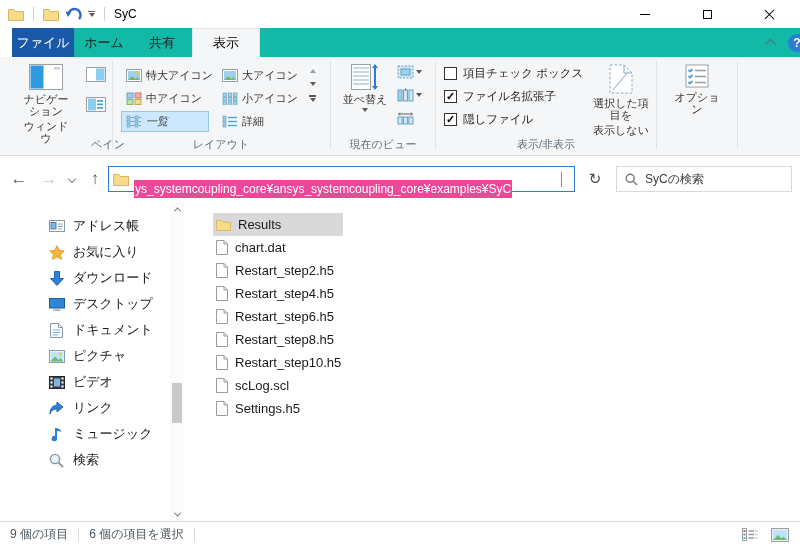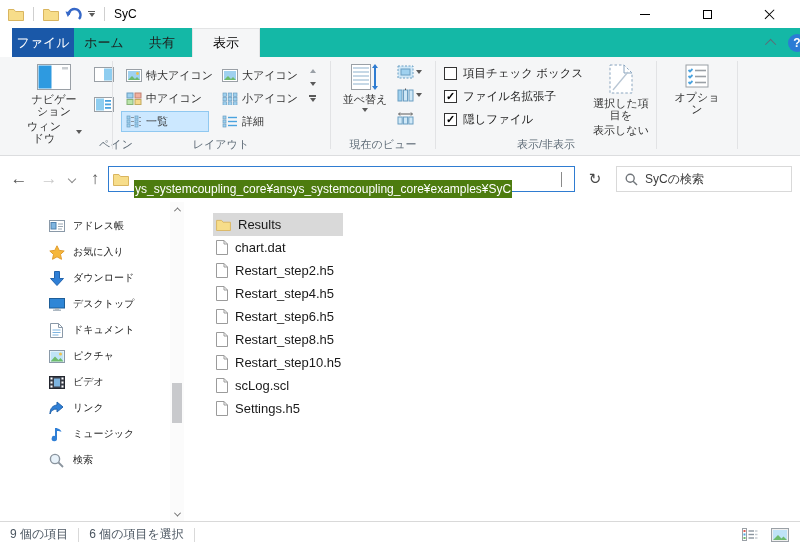--- a/index.html
+++ b/index.html
@@ -57,29 +57,29 @@
   
   .cb-row { position:absolute; display:flex; align-items:center; gap:6px; font-size:11.5px; color:#1e1e1e; }
   .cb-box { width:13px; height:13px; background:#fff; border:1px solid #333; display:flex; align-items:center; justify-content:center; font-size:11px; color:#000; font-weight:bold; line-height:1; }
 
   
   #navbar { left:0; top:156px; width:800px; height:46px; background:#fff; }
   .nav-arrow { position:absolute; top:0; height:46px; display:flex; align-items:center; justify-content:center; font-size:17px; color:#5a5a5a; }
   .nav-arrow.disabled { color:#c9c9c9; }
   .chev-dn-sm { width:6px;height:6px;border-right:1.4px solid #8a8a8a;border-bottom:1.4px solid #8a8a8a;transform:rotate(45deg); }
   #addressbar { position:absolute; left:108px; top:10px; width:467px; height:26px; background:#fff; border:1px solid #2f7cd1; display:flex; align-items:center; padding:0 4px; }
-  .addr-text { background:#4d7c0f; color:#fff; font-size:12px; white-space:nowrap; overflow:hidden; max-width:400px; padding:2px 1px; margin-left:5px;margin-top:20px; }
+  .addr-text { background:#ec4899; color:#fff; font-size:12px; white-space:nowrap; overflow:hidden; max-width:400px; padding:2px 1px; margin-left:5px;margin-top:20px; }
   .addr-chev { margin-left:auto; padding:0 8px; }
   #refresh-btn { position:absolute; left:582px; top:10px; width:26px; height:26px; display:flex; align-items:center; justify-content:center; font-size:15px; color:#4a4a4a; }
   #searchbox { position:absolute; left:616px; top:10px; width:176px; height:26px; border:1px solid #d9d9d9; background:#fff; display:flex; align-items:center; gap:7px; padding:0 8px; font-size:12px; color:#3c3c3c; }
 
   
   #main { left:0; top:202px; width:800px; height:319px; background:#fff; }
   #sidebar { position:absolute; left:0; top:0; width:170px; height:319px; padding-top:11px; overflow:hidden; }
-  .side-item { height:26px; display:flex; align-items:center; gap:8px; padding-left:48px; font-size:10px; color:#1a1a1a; white-space:nowrap; }
+  .side-item { height:26px; display:flex; align-items:center; gap:8px; padding-left:48px; font-size:13px; color:#1a1a1a; white-space:nowrap; }
   .side-item.root { padding-left:30px; }
   .side-item.selected { background:#d9d9d9; }
   .side-ico { width:17px; height:16px; flex:0 0 17px; display:flex; align-items:center; justify-content:center; }
 
   #side-scroll { position:absolute; left:170px; top:0; width:14px; height:319px; background:#fbfbfb; }
   .scroll-arrow { position:absolute; left:0; width:14px; height:14px; display:flex; align-items:center; justify-content:center; }
   .sthumb { position:absolute; left:2px; top:181px; width:10px; height:40px; background:#c8c9cc; }
   .chev-up-ss { width:5px;height:5px;border-left:1.3px solid #6a6a6a;border-top:1.3px solid #6a6a6a;transform:rotate(45deg) translate(1px,1px); }
   .chev-dn-ss { width:5px;height:5px;border-right:1.3px solid #6a6a6a;border-bottom:1.3px solid #6a6a6a;transform:rotate(45deg) translate(-1px,-1px); }
 
@@ -143,29 +143,29 @@
   <div class="tab tab-plain" style="left:122px;width:56px;">共有</div>
   <div class="tab tab-active" style="left:180px;width:68px;">表示</div>
   <div class="tabrow-right">
     <span class="chev-up"></span>
     <span class="help-circle">?</span>
   </div>
 </div>
 
 <div id="ribbon" class="abs">
 
-  <div class="rgroup" style="left:16px;width:112px;padding-left:44px;">
+  <div class="rgroup" style="left:8px;width:112px;padding-left:44px;">
     <div class="bigbtn" style="left:10px;top:7px;width:56px;">
       <svg width="34" height="26" viewBox="0 0 34 26">
           <rect x="0.5" y="0.5" width="33" height="25" fill="#fff" stroke="#9aa0a6"></rect>
           <rect x="1.5" y="1.5" width="13" height="23" fill="#2e9ae0"></rect>
           <rect x="25" y="3" width="6" height="2.5" fill="#c9cdd1"></rect>
         </svg>
       <span class="rbtn-label">ナビゲーション</span>
-      <span class="rbtn-label" style="display:flex;align-items:center;gap:14px;">
+      <span class="rbtn-label" style="display:flex;align-items:center;gap:14px;flex-direction:column;">
         <span>ウィンドウ</span>
         <span class="tri-down"></span>
       </span>
     </div>
     <div class="smallbtn" style="left:78px;top:10px;">
       <svg width="20" height="15" viewBox="0 0 20 15">
           <rect x="0.5" y="0.5" width="19" height="14" fill="#fff" stroke="#9aa0a6"></rect>
           <rect x="10" y="1.5" width="8.5" height="12" fill="#8ecdf0"></rect>
         </svg>
     </div>
@@ -218,21 +218,21 @@
             <rect x="1" y="5.4" width="3.6" height="3.4"></rect>
             <rect x="6.2" y="5.4" width="3.6" height="3.4"></rect>
             <rect x="11.4" y="5.4" width="3.6" height="3.4"></rect>
             <rect x="1" y="9.8" width="3.6" height="3.4"></rect>
             <rect x="6.2" y="9.8" width="3.6" height="3.4"></rect>
             <rect x="11.4" y="9.8" width="3.6" height="3.4"></rect>
           </g>
         </svg>
       <span>小アイコン</span>
     </div>
-    <div class="lay-opt selected" style="left:8px;top:54px;width:88px;">
+    <div class="lay-opt selected" style="left:8px;top:54px;width:88px;font-style:italic;">
       <svg width="16" height="13" viewBox="0 0 16 13">
           <g fill="#9fd1ef" stroke="#6b9ec2" stroke-width="0.7">
             <rect x="1" y="1" width="3" height="3"></rect>
             <rect x="1" y="5" width="3" height="3"></rect>
             <rect x="1" y="9" width="3" height="3"></rect>
             <rect x="9" y="1" width="3" height="3"></rect>
             <rect x="9" y="5" width="3" height="3"></rect>
             <rect x="9" y="9" width="3" height="3"></rect>
           </g>
           <g stroke="#8a949e" stroke-width="1">

